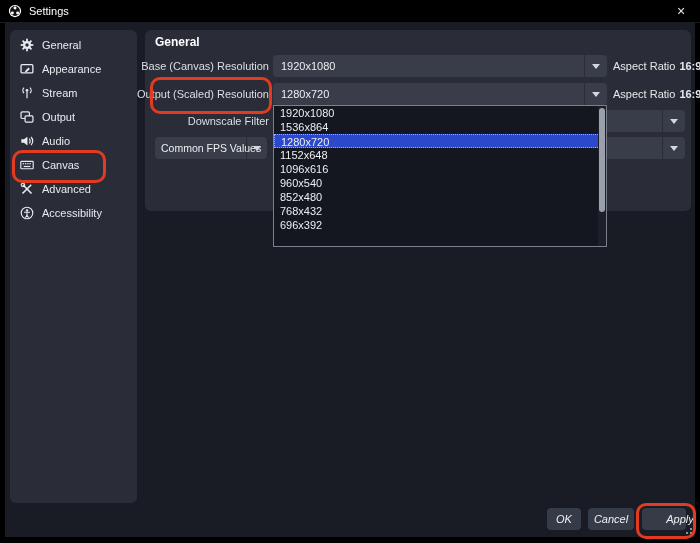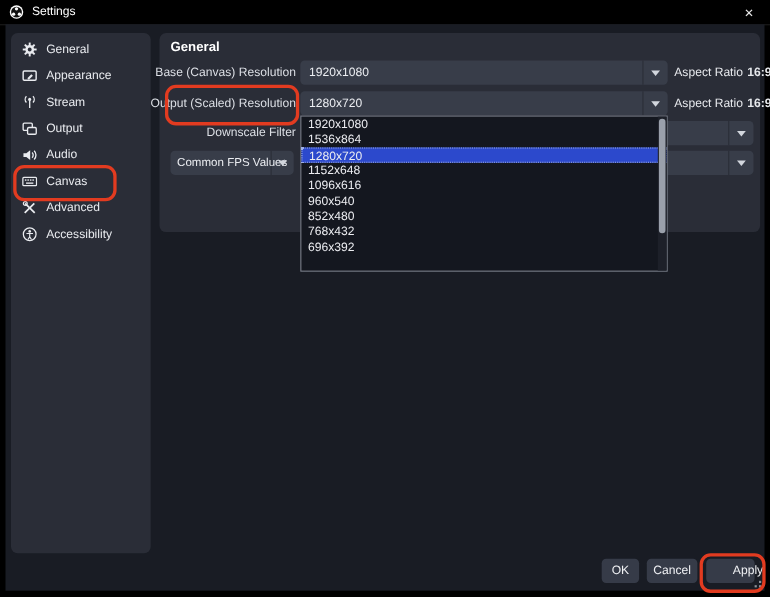--- a/index.html
+++ b/index.html
@@ -41,21 +41,21 @@
   
   .popup{position:absolute;left:268px;top:83px;width:334px;height:142px;background:#14171f;
     border:1px solid #7a7f8a;box-sizing:border-box;z-index:8;}
   .option{height:14px;line-height:14px;font-size:11px;color:#ecedf1;padding-left:6px;
     white-space:nowrap;box-sizing:border-box;}
   .option.selected{background:#2c49cc;border:1px dotted #9fb0e8;}
   .vsb{position:absolute;right:0;top:0;bottom:0;width:8px;background:#1d2029;}
   .vsb .thumb{position:absolute;left:1px;right:1px;top:2px;height:104px;background:#9aa0ab;border-radius:3px;}
   
   .btn{position:absolute;top:486px;height:22px;background:#363b48;border-radius:4px;
-    color:#f0f1f4;font-size:11px;display:flex;align-items:center;justify-content:center;box-sizing:border-box;}
+    color:#f0f1f4;font-size:11px;display:flex;align-items:center;justify-content:center;box-sizing:border-box;font-style:italic;}
   
   .annot{position:absolute;border:3px solid #e23b20;border-radius:10px;background:transparent;
     pointer-events:none;z-index:20;}
   
   .grip{position:absolute;right:3px;bottom:3px;width:10px;height:10px;}
   .grip i{position:absolute;width:2px;height:2px;background:#8d919a;}
   .grip i:nth-child(1){right:0;bottom:0;}
   .grip i:nth-child(2){right:0;bottom:4px;}
   .grip i:nth-child(3){right:4px;bottom:0;}
 </style>

